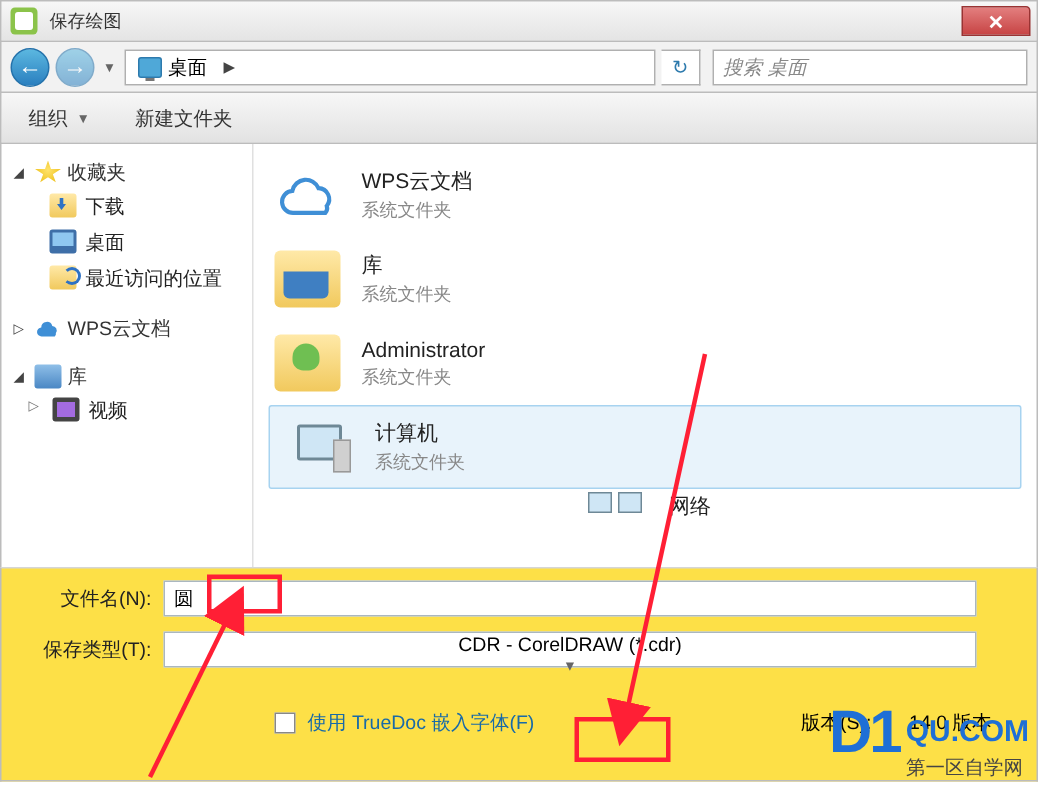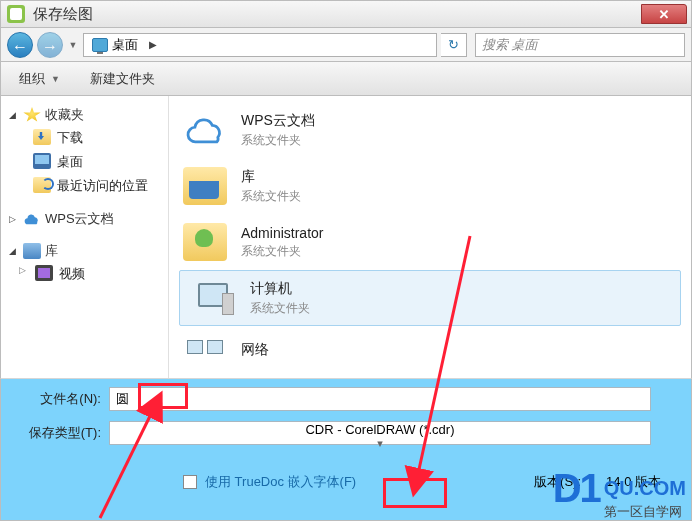--- a/index.html
+++ b/index.html
@@ -2,21 +2,21 @@
 <html><head>
 <meta charset="utf-8">
 <style>
   * { box-sizing: border-box; margin: 0; padding: 0; font-family: "Microsoft YaHei", "Segoe UI", Tahoma, sans-serif; }
   body { background: #fff; width: 692px; height: 523px; position: relative; overflow: hidden; font-size: 13px; }
 
   
   .titlebar { height: 28px; background: linear-gradient(to bottom, #f7f7f7, #e4e4e4); border: 1px solid #bcbcbc; display: flex; align-items: center; padding: 0 4px 0 6px; }
   .titlebar .app-icon { width: 18px; height: 18px; background: #8bc34a; border-radius: 3px; position: relative; }
   .titlebar .app-icon::after { content: ""; position: absolute; inset: 3px; background: #fff; border-radius: 2px; }
-  .titlebar .title { margin-left: 8px; color: #333; font-size: 15px; flex: 1; }
+  .titlebar .title { margin-left: 8px; color: #333; font-size: 12px; flex: 1; }
   .titlebar .close { width: 46px; height: 20px; background: linear-gradient(to bottom, #e37f7f, #c74444); border: 1px solid #933; border-radius: 0 3px 0 0; color: #fff; display: flex; align-items: center; justify-content: center; font-weight: bold; }
 
   
   .pathbar { height: 34px; border: 1px solid #bcbcbc; border-top: none; display: flex; align-items: center; padding: 3px 6px; gap: 4px; background: #f2f2f2; }
   .nav-back, .nav-fwd { width: 26px; height: 26px; border-radius: 50%; background: linear-gradient(to bottom, #5bb7e0, #2a7fbf); border: 1px solid #2472ab; display: flex; align-items: center; justify-content: center; color: #fff; font-size: 16px; }
   .nav-fwd { opacity: .55; }
   .nav-drop { width: 12px; height: 24px; display: flex; align-items: center; justify-content: center; color: #666; font-size: 9px; }
   .pathbox { flex: 1; height: 24px; border: 1px solid #b0b0b0; background: #fff; display: flex; align-items: center; padding: 0 2px; }
   .pathbox .seg { padding: 0 6px; height: 100%; display: flex; align-items: center; border-right: 1px solid transparent; }
   .pathbox .seg.arr { font-size: 10px; color: #444; padding: 0 4px; }
@@ -65,21 +65,21 @@
   .bi-user { width:44px; height:38px; background:linear-gradient(#ffe9a8,#f1c95d); border-radius:4px; position:relative;}
   .bi-user::after{content:"";position:absolute;left:12px;top:6px;width:18px;height:18px;background:#6fbf52;border-radius:50% 50% 40% 40%;}
   .bi-pc { width:44px; height:38px; position:relative;}
   .bi-pc::before{content:"";position:absolute;left:6px;top:4px;width:26px;height:20px;background:#cfe6f5;border:2px solid #6e8896;border-radius:2px;}
   .bi-pc::after{content:"";position:absolute;left:30px;top:14px;width:10px;height:20px;background:#d0d0d0;border:1px solid #999;}
   .bi-net { width:44px; height:20px; position:relative;}
   .bi-net::before{content:"";position:absolute;left:4px;top:0;width:14px;height:12px;background:#cfe6f5;border:1px solid #6e8896;}
   .bi-net::after{content:"";position:absolute;left:24px;top:0;width:14px;height:12px;background:#cfe6f5;border:1px solid #6e8896;}
 
   
-  .bottom { border:1px solid #bcbcbc; border-top:1px solid #d6d6d6; background:#7dd3fc; padding:8px 12px 10px; height: 143px; }
+  .bottom { border:1px solid #bcbcbc; border-top:1px solid #d6d6d6; background:#fde047; padding:8px 12px 10px; height: 143px; }
   .field-row { display:flex; align-items:center; margin-bottom:10px; }
   .field-row .lbl { width:96px; text-align:right; padding-right:8px; color:#222; }
   .field-row input.text, .field-row .combo { flex:1; height:24px; border:1px solid #aab7c0; background:#fff; padding:0 6px; display:flex; align-items:center; font-size:13px; }
   .combo { justify-content:space-between; margin-right:28px;flex-direction:column;}
   .combo .drop { font-size:11px; color:#666; }
 
   .bottom-row2 { display:flex; align-items:center; margin-top:28px; padding-left: 170px; }
   .chk { width:14px; height:14px; border:1px solid #888; background:#fff; margin-right:8px; }
   .chk-label { color:#186aa8; }
   .ver-group { margin-left:auto; display:flex; align-items:center; gap:4px; }
@@ -208,21 +208,21 @@
     </div>
     <div class="row sel">
       <div class="big-ico">
           <div class="bi-pc"></div>
         </div>
       <div class="txt">
         <div class="t1">计算机</div>
         <div class="t2">系统文件夹</div>
       </div>
     </div>
-    <div class="row partial" style="padding-top:14px; padding-bottom:0;">
+    <div class="row partial" style="padding-top:2px; padding-bottom:0;justify-content:center;">
       <div class="big-ico" style="height:20px;">
           <div class="bi-net"></div>
         </div>
       <div class="txt">
           <div class="t1">网络</div>
         </div>
     </div>
   </div>
 </div>
 

